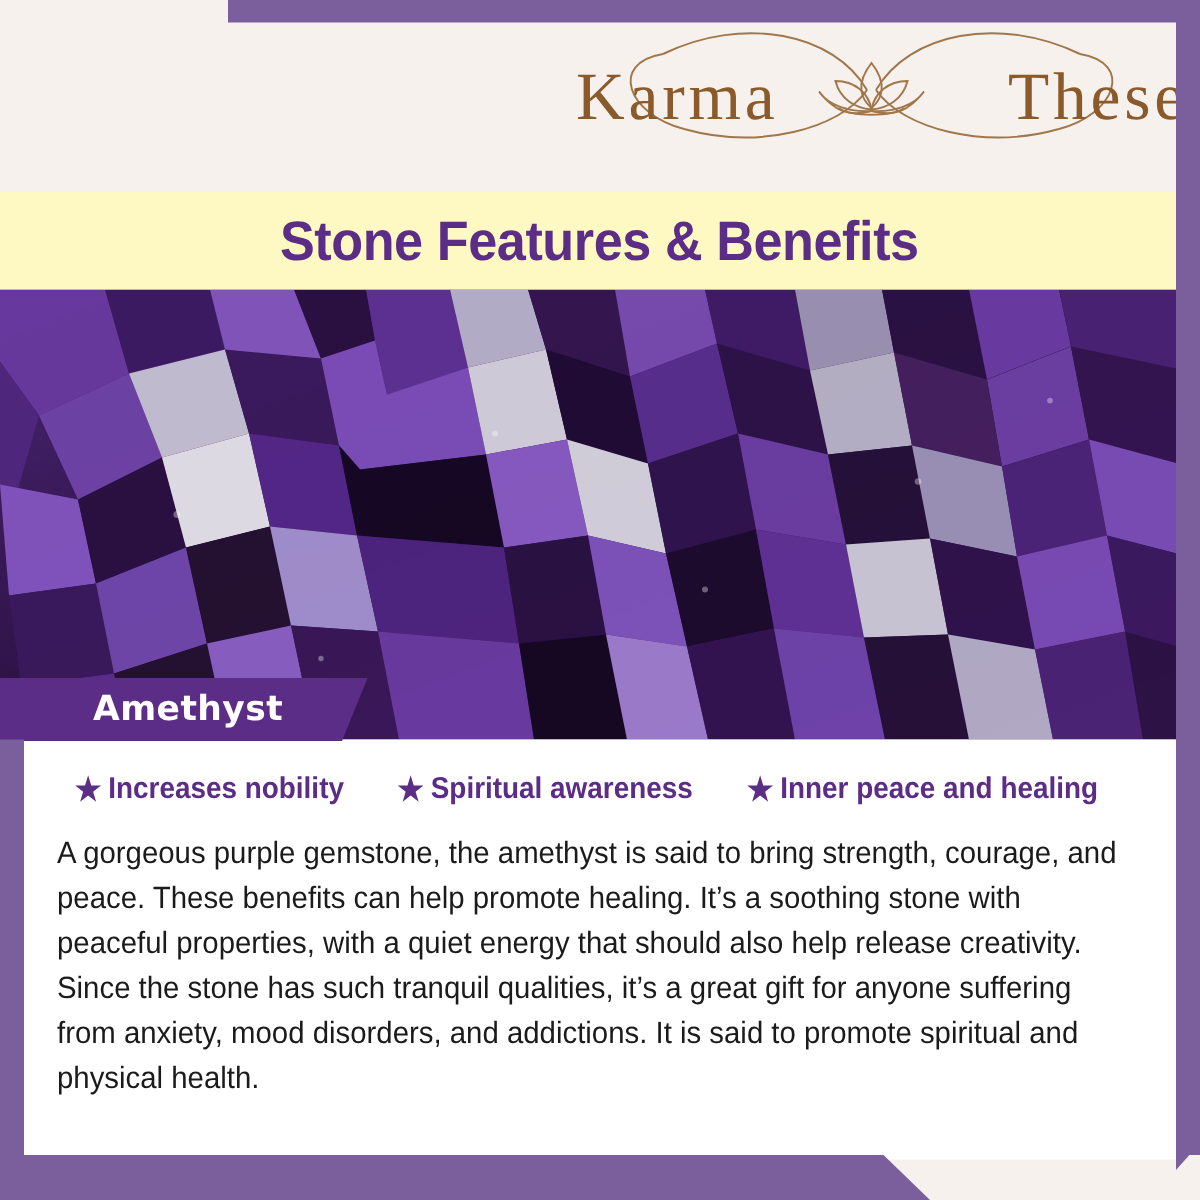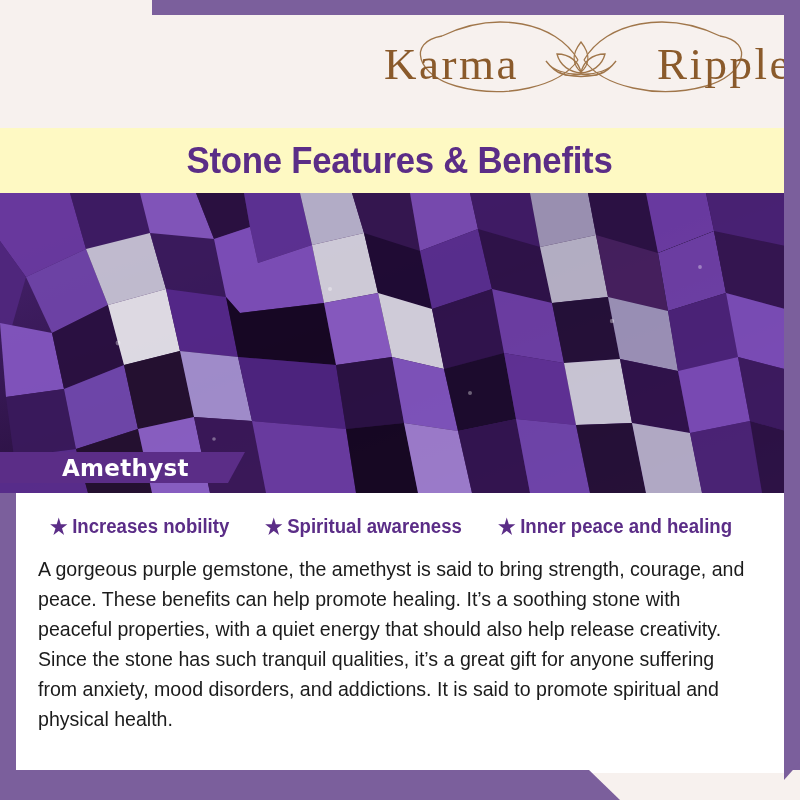--- a/index.html
+++ b/index.html
@@ -64,21 +64,21 @@
 
   
   .photo{
     position:absolute;left:0;top:193px;width:800px;height:300px;
     overflow:hidden;z-index:2;background:#3b1d5e;
   }
   .photo svg{display:block;width:800px;height:300px;}
 
   
   .stone-banner{
-    position:absolute;left:0;top:452px;width:250px;height:31px;
+    position:absolute;left:0;top:452px;width:250px;height:42px;
     background:#5b2d87;z-index:5;
     clip-path:polygon(0 0,245px 0,228px 100%,0 100%);
     display:flex;align-items:center;
   }
   .stone-name{
     margin-left:62px;color:#ffffff;
     font-family:"DejaVu Sans", sans-serif;
     font-size:23px;font-weight:bold;letter-spacing:0.3px;
   }
 
@@ -134,21 +134,21 @@
         <g stroke="#a0764a" stroke-width="1.3" fill="none">
           <path d="M235 56 C228 50, 224 40, 235 26 C246 40, 242 50, 235 56 Z"></path>
           <path d="M235 57 C224 56, 214 50, 211 38 C224 38, 233 46, 235 57 Z"></path>
           <path d="M235 57 C246 56, 256 50, 259 38 C246 38, 237 46, 235 57 Z"></path>
           <path d="M235 58 C220 59, 206 54, 200 45 C210 58, 220 62, 235 58 Z"></path>
           <path d="M235 58 C250 59, 264 54, 270 45 C260 58, 250 62, 235 58 Z"></path>
           <path d="M213 56 C222 62, 248 62, 257 56"></path>
         </g>
       </svg>
       <div class="logo-text logo-karma">Karma</div>
-      <div class="logo-text logo-ripple">Ripple</div>
+      <div class="logo-text logo-ripple">These</div>
     </div>
   </div>
 
   <div class="title-strip">
     <div class="title">Stone Features &amp; Benefits</div>
   </div>
 
   <div class="photo">
     <svg viewBox="0 0 800 300" preserveAspectRatio="none">
       <defs>

